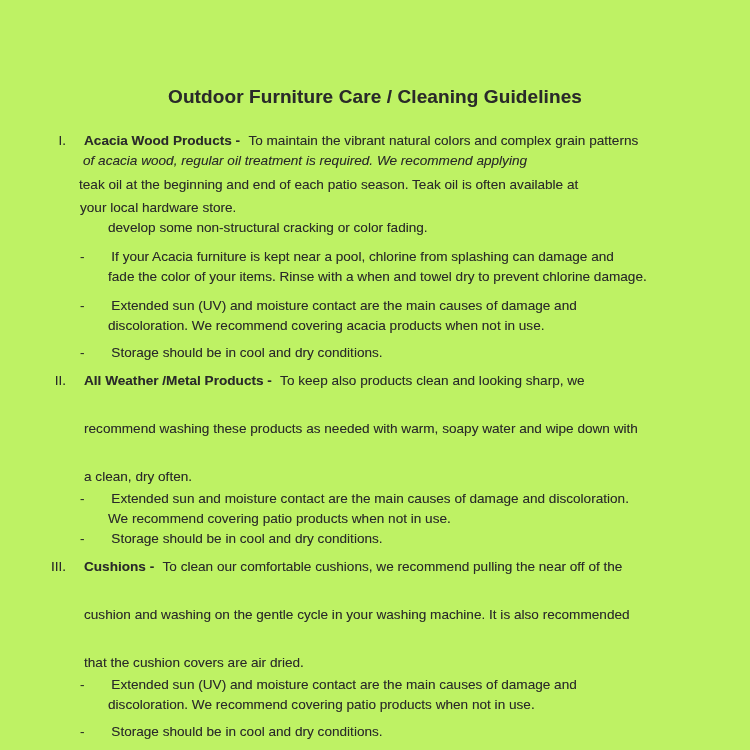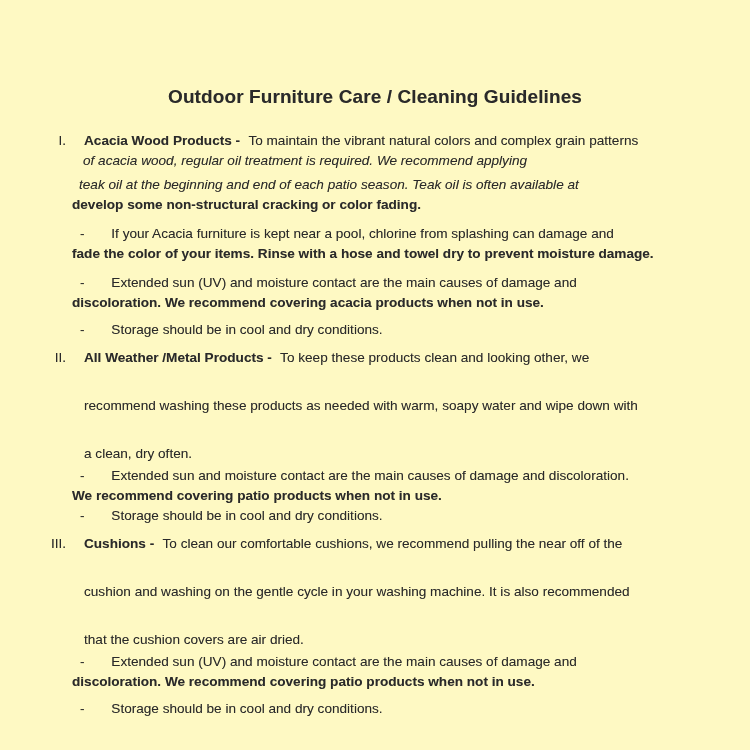--- a/index.html
+++ b/index.html
@@ -1,20 +1,20 @@
 <!DOCTYPE html>
 <html><head>
 <meta charset="utf-8">
 <style>
   html, body { margin: 0; padding: 0; background: #ffffff; }
   .page {
     position: relative;
     width: 750px;
     height: 750px;
-    background: #fef9c3;
+    background: #bef264;
     overflow: hidden;
     font-family: "Liberation Sans", "DejaVu Sans", sans-serif;
     color: #2a2a2a;
     text-shadow: 0 0 0.6px rgba(20,20,20,0.28);
   }
   .title {
     margin-top: 84px;
     height: 26px;
     line-height: 26px;
     text-align: center;
@@ -34,24 +34,24 @@
     position: absolute;
     left: 0; top: 0;
     width: 66px;
     text-align: right;
   }
   .lead-bold { font-weight: bold; }
   .lead-rest { margin-left: 0.33em; }
   .ml84 { margin-left: 84px; margin-top: 28px; }
   .ml83 { margin-left: 83px; font-style: italic; }
   .ml80 { margin-left: 80px; }
-  .ml79 { margin-left: 79px; font-style: italic; }
+  .ml79 { margin-left: 79px; }
   .b-first { padding-left: 80px; }
   .b-text { margin-left: 23px; }
-  .cont { margin-left: 72px; font-weight: bold; }
+  .cont { margin-left: 108px; }
   .mt21 { margin-top: 21px; }
   .mt9  { margin-top: 9px; }
   .mt8  { margin-top: 8px; }
   .mt7  { margin-top: 7px; }
   .mt4  { margin-top: 4px; }
   .mt3  { margin-top: 3px; }
   .mt2  { margin-top: 2px; }
 </style>
 </head>
 <body>
@@ -61,46 +61,47 @@
   <div class="title">Outdoor Furniture Care / Cleaning Guidelines</div>
 
   <div>
     <div class="line lead-line mt21">
       <span class="numeral">I.</span>
       <span class="lead-bold">Acacia Wood Products -</span>
       <span class="lead-rest">To maintain the vibrant natural colors and complex grain patterns</span>
     </div>
     <div class="line ml83">of acacia wood, regular oil treatment is required. We recommend applying</div>
     <div class="line ml79 mt4">teak oil at the beginning and end of each patio season. Teak oil is often available at</div>
+    <div class="line ml80 mt3">your local hardware store.</div>
 
     <div class="line cont">develop some non-structural cracking or color fading.</div>
 
     <div class="line b-first mt9">
       <span>-</span>
       <span class="b-text">If your Acacia furniture is kept near a pool, chlorine from splashing can damage and</span>
     </div>
-    <div class="line cont">fade the color of your items. Rinse with a hose and towel dry to prevent moisture damage.</div>
+    <div class="line cont">fade the color of your items. Rinse with a when and towel dry to prevent chlorine damage.</div>
 
     <div class="line b-first mt9">
       <span>-</span>
       <span class="b-text">Extended sun (UV) and moisture contact are the main causes of damage and</span>
     </div>
     <div class="line cont">discoloration. We recommend covering acacia products when not in use.</div>
 
     <div class="line b-first mt7">
       <span>-</span>
       <span class="b-text">Storage should be in cool and dry conditions.</span>
     </div>
   </div>
 
   <div>
     <div class="line lead-line mt8">
       <span class="numeral">II.</span>
       <span class="lead-bold">All Weather /Metal Products -</span>
-      <span class="lead-rest">To keep these products clean and looking other, we</span>
+      <span class="lead-rest">To keep also products clean and looking sharp, we</span>
     </div>
     <div class="line ml84">recommend washing these products as needed with warm, soapy water and wipe down with</div>
     <div class="line ml84">a clean, dry often.</div>
 
     <div class="line b-first mt2">
       <span>-</span>
       <span class="b-text">Extended sun and moisture contact are the main causes of damage and discoloration.</span>
     </div>
     <div class="line cont">We recommend covering patio products when not in use.</div>
 

